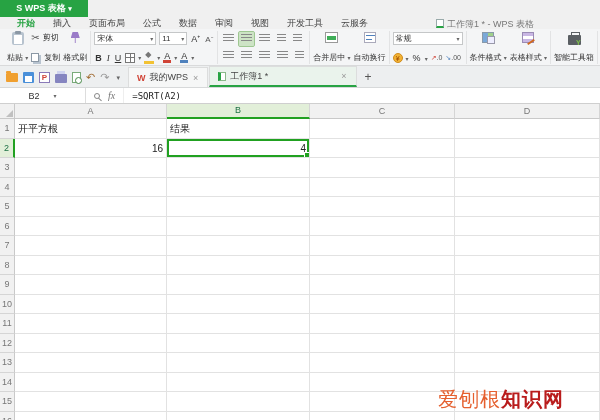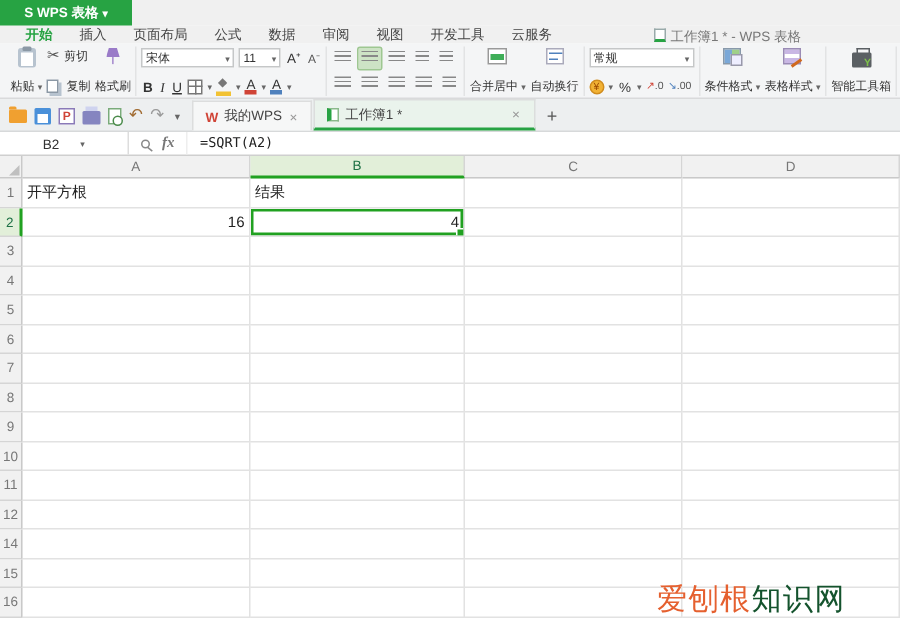--- a/index.html
+++ b/index.html
@@ -85,21 +85,21 @@
   .ftab.active{ background:#eaf3ec; border-bottom:2px solid var(--green); height:21px; }
   .ftab .wico{ color:#d04437; font-weight:bold; font-size:9px; }
   .ftab .sico{ display:inline-block; width:8px; height:9px; background:#fff; border:1px solid #8ab98a; border-left:3px solid var(--green); }
   .ftab.active .spacer{ width:64px; }
   .newtab{ font-size:12px; color:#555; padding:0 7px 3px 7px; }
 
   
   .formulabar{ height:16px; background:#fff; border-bottom:1px solid #cfcfcf; display:flex; align-items:center; font-size:9px; }
   .namebox{ width:86px; height:100%; display:flex; align-items:center; justify-content:center; gap:14px; border-right:1px solid #ddd; color:#333; }
   .namebox .caret-s{ font-size:6px; }
-  .fb-ic{ display:flex; align-items:center; gap:8px; padding:0 8px; border-right:1px solid #eee; height:100%;font-weight:bold; }
+  .fb-ic{ display:flex; align-items:center; gap:8px; padding:0 8px; border-right:1px solid #eee; height:100%; }
   .ic-mag{ width:6px; height:6px; border:1px solid #888; border-radius:50%; position:relative; }
   .ic-mag::after{ content:""; position:absolute; right:-3px; bottom:-2px; width:4px; height:1px; background:#888; transform:rotate(40deg); }
   .fx{ font-family:"Liberation Serif",serif; font-style:italic; color:#777; font-size:10px; }
   .formula-text{ font-family:"DejaVu Sans Mono",monospace; font-size:9px; color:#222; padding-left:8px; }
 
   
   .gridwrap{ position:relative; width:600px; height:316px; overflow:hidden; background:#fff; }
   .hdr-row{ display:flex; height:15px; }
   .corner{ width:15px; height:15px; background:#f1f1f1; border-right:1px solid #c9c9c9; border-bottom:1px solid #c9c9c9; position:relative; }
   .corner::after{ content:""; position:absolute; right:1px; bottom:1px; border-left:7px solid transparent; border-bottom:7px solid #c0c0c0; }
@@ -108,21 +108,21 @@
   .grid-row{ display:flex; height:19.5px; }
   .row-h{ width:15px; background:#f1f1f1; border-right:1px solid #c9c9c9; border-bottom:1px solid #d5d5d5; font-size:9px; color:#777; text-align:center; line-height:19px; }
   .row-h.sel{ background:var(--selhdrbg); color:var(--selhdrtx); border-right:2px solid var(--selgreen); }
   .cell{ border-right:1px solid #e2e2e2; border-bottom:1px solid #e2e2e2; font-size:10px; color:#222; line-height:19px; padding:0 3px; white-space:nowrap; overflow:hidden; }
   .cell.right{ text-align:right; }
   .cell.active{ position:relative; box-shadow:inset 0 0 0 2px var(--selgreen); z-index:2; }
   .cell.active::after{ content:""; position:absolute; right:-1px; bottom:-1px; width:4px; height:4px; background:var(--selgreen); border:1px solid #fff; }
 
   .watermark{ position:absolute; right:36px; top:282px; font-size:20px; letter-spacing:1px; white-space:nowrap; z-index:5; font-weight:500; }
   .watermark .hi{ color:#e5602f; }
-  .watermark .rest{ color:#14532d; }
+  .watermark .rest{ color:#b91c1c;font-weight:bold; }
 </style>
 </head>
 <body>
 
 <div class="titlebar">
   <div class="logo">
     <span>S </span><span>WPS 表格</span>
     <span class="caret">▾</span>
   </div>
   <div class="win-title">
@@ -387,20 +387,27 @@
         <div class="cell" style="width: 145px;"></div>
       </div>
       <div class="grid-row">
         <div class="row-h">12</div>
         <div class="cell" style="width: 152px;"></div>
         <div class="cell" style="width: 143px;"></div>
         <div class="cell" style="width: 145px;"></div>
         <div class="cell" style="width: 145px;"></div>
       </div>
       <div class="grid-row">
+        <div class="row-h">13</div>
+        <div class="cell" style="width: 152px;"></div>
+        <div class="cell" style="width: 143px;"></div>
+        <div class="cell" style="width: 145px;"></div>
+        <div class="cell" style="width: 145px;"></div>
+      </div>
+      <div class="grid-row">
         <div class="row-h">14</div>
         <div class="cell" style="width: 152px;"></div>
         <div class="cell" style="width: 143px;"></div>
         <div class="cell" style="width: 145px;"></div>
         <div class="cell" style="width: 145px;"></div>
       </div>
       <div class="grid-row">
         <div class="row-h">15</div>
         <div class="cell" style="width: 152px;"></div>
         <div class="cell" style="width: 143px;"></div>

